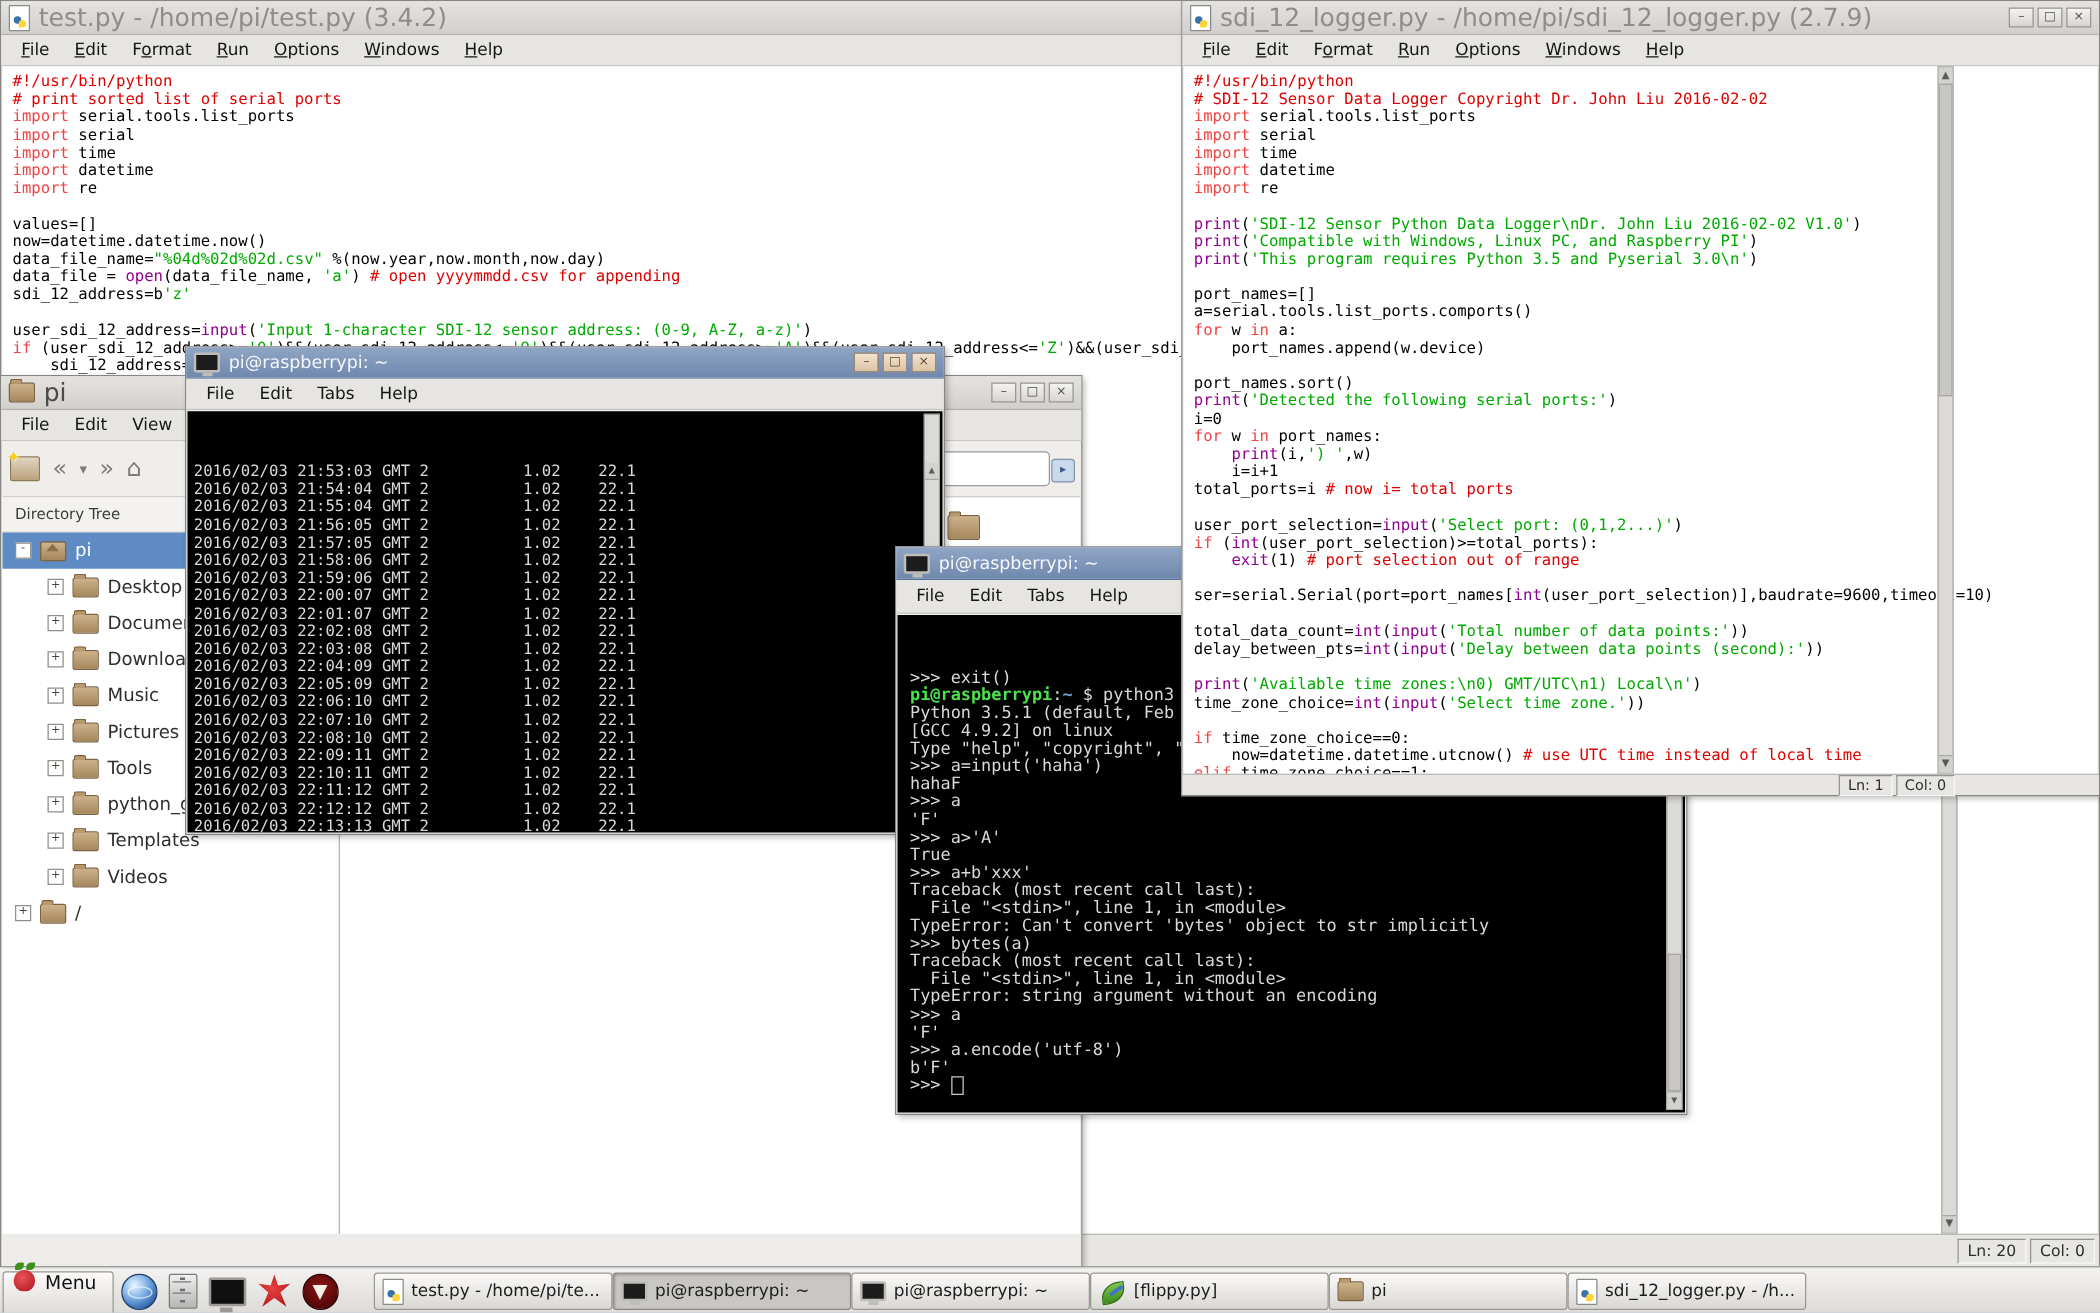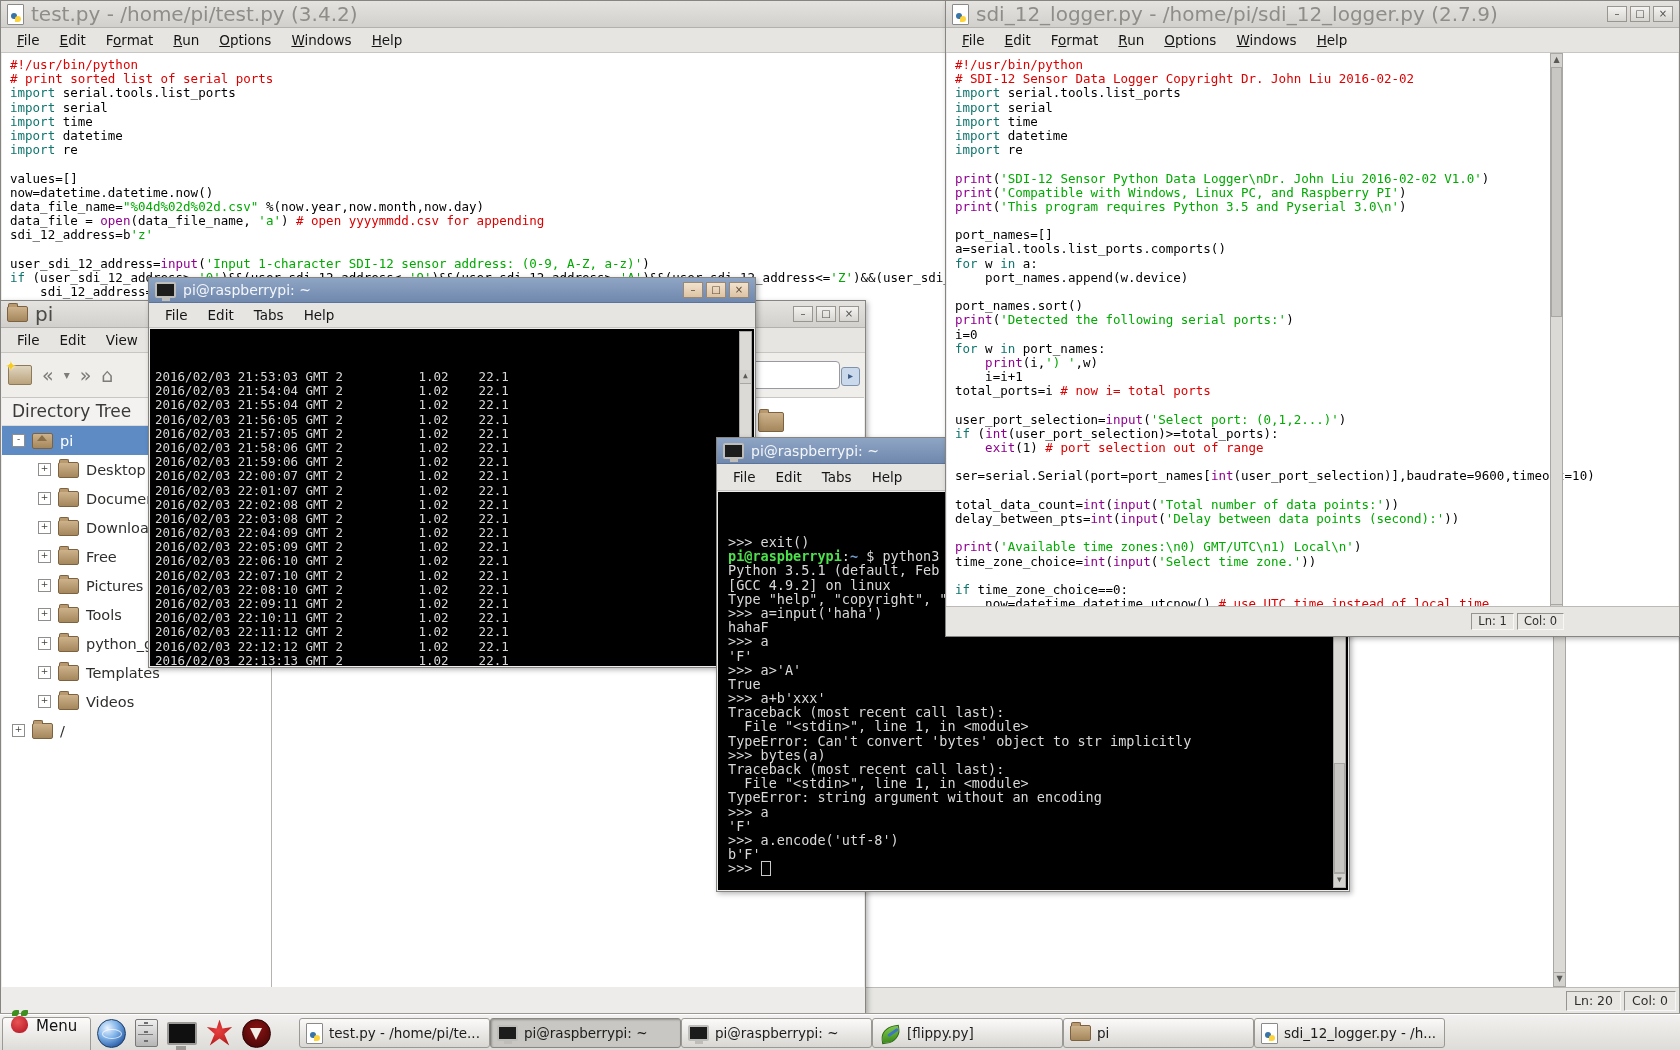--- a/index.html
+++ b/index.html
@@ -21,21 +21,21 @@
   
   .menubar{height:25px;background:#E6E5E2;border-bottom:1px solid #c8c6c2;display:flex;align-items:center;
            padding-left:6px;font-size:13.5px;color:#151515;box-sizing:border-box}
   .mi{padding:0 10px;white-space:nowrap}
   .ul{text-decoration:underline}
   
   .editor-body{position:absolute;left:1px;right:1px;background:#fff;overflow:hidden}
   .code{padding:5px 0 0 8px;font-family:"DejaVu Sans Mono","Liberation Mono",monospace;
         font-size:12.5px;line-height:14.2px;white-space:pre}
   .cl{height:14.2px}
-  .tk{color:#0f766e}.ts{color:#00AA00}.tc{color:#DD0000}.tb{color:#900090}.tn{color:#000}
+  .tk{color:#ef4444}.ts{color:#00AA00}.tc{color:#DD0000}.tb{color:#900090}.tn{color:#000}
   .statusbar{position:absolute;left:0;right:0;bottom:0;background:#E7E6E2;border-top:1px solid #bcbab6;
              display:flex;align-items:center;justify-content:flex-end;box-sizing:border-box;color:#2e2e2e}
   .sbox{border:1px solid;border-color:#96948f #f8f7f5 #f8f7f5 #96948f;padding:1px 7px 2px;margin-right:3px;white-space:nowrap}
   
   .vscroll{position:absolute;width:13px;background:#DCDAD6;border:1px solid #A9A7A3;box-sizing:border-box}
   .varr{position:absolute;left:0;right:0;height:13px;background:#D4D2CE;border-bottom:1px solid #A9A7A3;
         font-size:8px;line-height:12px;text-align:center;color:#5a5a58}
   .varr.b{bottom:0;border-bottom:none;border-top:1px solid #A9A7A3}
   .vthumb{position:absolute;left:0;right:0;background:#C9C7C3;border:1px solid #A9A7A3;box-sizing:border-box}
   
@@ -51,21 +51,21 @@
   .toolbar{position:absolute;left:1px;right:1px;top:52px;height:45px;background:#EFEEEB;border-bottom:1px solid #c8c6c2;
            display:flex;align-items:center;padding:0 6px;gap:10px;box-sizing:border-box}
   .tglyph{font-size:19px;color:#7E7C77;line-height:20px}
   .tglyph.small{font-size:12px}
   .path-entry{position:absolute;left:158px;right:24px;top:8px;height:28px;border:1px solid #9a98a0;border-radius:4px;
               background:#fff;box-sizing:border-box}
   .go-btn{position:absolute;right:4px;top:14px;width:17px;height:17px;background:#CBD9EC;border:1px solid #7f92ac;
           border-radius:3px;color:#3c5a85;font-size:10px;line-height:15px;text-align:center}
   .sidepane{position:absolute;left:1px;top:97px;width:270px;bottom:26px;background:#fff;border-right:1px solid #b5b3af;box-sizing:border-box}
   .mainpane{position:absolute;left:271px;right:1px;top:97px;bottom:26px;background:#fff}
-  .sp-header{height:27px;line-height:27px;padding-left:10px;font-size:17px;color:#3a3a38;background:#F3F2F0;border-bottom:1px solid #dddbd7}
+  .sp-header{height:27px;line-height:27px;padding-left:10px;font-size:12px;color:#3a3a38;background:#F3F2F0;border-bottom:1px solid #dddbd7}
   .tree-row{height:29px;display:flex;align-items:center;font-size:14.5px;color:#2e2e2c;padding-left:10px;box-sizing:border-box}
   .tree-row.sel{background:#5E8BC4;color:#fff}
   .tree-row .lab{margin-left:7px;white-space:nowrap}
   .tree-row.child{padding-left:36px}
   .exp{width:11px;height:11px;border:1px solid #908e8a;background:#fff;color:#45443f;font-size:9px;line-height:9px;
        text-align:center;margin-right:7px;flex:none}
   
   .ic{display:inline-block;position:relative;flex:none}
   .ic-folder{width:19px;height:14px;background:linear-gradient(#CDB28B,#A5875C);border:1px solid #7c6240;border-radius:2px}
   .ic-folder::before{content:"";position:absolute;top:-4px;left:0;width:8px;height:3px;background:#B99A6E;
@@ -203,21 +203,21 @@
           <span class="lab">Documents</span>
         </div>
         <div class="tree-row child">
           <span class="exp">+</span>
           <span class="ic ic-folder"></span>
           <span class="lab">Downloads</span>
         </div>
         <div class="tree-row child">
           <span class="exp">+</span>
           <span class="ic ic-folder"></span>
-          <span class="lab">Free</span>
+          <span class="lab">Music</span>
         </div>
         <div class="tree-row child">
           <span class="exp">+</span>
           <span class="ic ic-folder"></span>
           <span class="lab">Pictures</span>
         </div>
         <div class="tree-row child">
           <span class="exp">+</span>
           <span class="ic ic-folder"></span>
           <span class="lab">Tools</span>
@@ -322,21 +322,21 @@
       <span class="mi"><span class="ul">H</span>elp</span>
     </div>
   <div class="editor-body" style="top:52px;bottom:17px">
     <div class="code"><div class="cl"><span class="tc">#!/usr/bin/python</span></div><div class="cl"><span class="tc"># SDI-12 Sensor Data Logger Copyright Dr. John Liu 2016-02-02</span></div><div class="cl"><span class="tk">import</span><span class="tn"> serial.tools.list_ports</span></div><div class="cl"><span class="tk">import</span><span class="tn"> serial</span></div><div class="cl"><span class="tk">import</span><span class="tn"> time</span></div><div class="cl"><span class="tk">import</span><span class="tn"> datetime</span></div><div class="cl"><span class="tk">import</span><span class="tn"> re</span></div><div class="cl">&nbsp;</div><div class="cl"><span class="tb">print</span><span class="tn">(</span><span class="ts">'SDI-12 Sensor Python Data Logger\nDr. John Liu 2016-02-02 V1.0'</span><span class="tn">)</span></div><div class="cl"><span class="tb">print</span><span class="tn">(</span><span class="ts">'Compatible with Windows, Linux PC, and Raspberry PI'</span><span class="tn">)</span></div><div class="cl"><span class="tb">print</span><span class="tn">(</span><span class="ts">'This program requires Python 3.5 and Pyserial 3.0\n'</span><span class="tn">)</span></div><div class="cl">&nbsp;</div><div class="cl"><span class="tn">port_names=[]</span></div><div class="cl"><span class="tn">a=serial.tools.list_ports.comports()</span></div><div class="cl"><span class="tk">for</span><span class="tn"> w </span><span class="tk">in</span><span class="tn"> a:</span></div><div class="cl"><span class="tn">    port_names.append(w.device)</span></div><div class="cl">&nbsp;</div><div class="cl"><span class="tn">port_names.sort()</span></div><div class="cl"><span class="tb">print</span><span class="tn">(</span><span class="ts">'Detected the following serial ports:'</span><span class="tn">)</span></div><div class="cl"><span class="tn">i=0</span></div><div class="cl"><span class="tk">for</span><span class="tn"> w </span><span class="tk">in</span><span class="tn"> port_names:</span></div><div class="cl"><span class="tn">    </span><span class="tb">print</span><span class="tn">(i,</span><span class="ts">') '</span><span class="tn">,w)</span></div><div class="cl"><span class="tn">    i=i+1</span></div><div class="cl"><span class="tn">total_ports=i </span><span class="tc"># now i= total ports</span></div><div class="cl">&nbsp;</div><div class="cl"><span class="tn">user_port_selection=</span><span class="tb">input</span><span class="tn">(</span><span class="ts">'Select port: (0,1,2...)'</span><span class="tn">)</span></div><div class="cl"><span class="tk">if</span><span class="tn"> (</span><span class="tb">int</span><span class="tn">(user_port_selection)&gt;=total_ports):</span></div><div class="cl"><span class="tn">    </span><span class="tb">exit</span><span class="tn">(1) </span><span class="tc"># port selection out of range</span></div><div class="cl">&nbsp;</div><div class="cl"><span class="tn">ser=serial.Serial(port=port_names[</span><span class="tb">int</span><span class="tn">(user_port_selection)],baudrate=9600,timeout=10)</span></div><div class="cl">&nbsp;</div><div class="cl"><span class="tn">total_data_count=</span><span class="tb">int</span><span class="tn">(</span><span class="tb">input</span><span class="tn">(</span><span class="ts">'Total number of data points:'</span><span class="tn">))</span></div><div class="cl"><span class="tn">delay_between_pts=</span><span class="tb">int</span><span class="tn">(</span><span class="tb">input</span><span class="tn">(</span><span class="ts">'Delay between data points (second):'</span><span class="tn">))</span></div><div class="cl">&nbsp;</div><div class="cl"><span class="tb">print</span><span class="tn">(</span><span class="ts">'Available time zones:\n0) GMT/UTC\n1) Local\n'</span><span class="tn">)</span></div><div class="cl"><span class="tn">time_zone_choice=</span><span class="tb">int</span><span class="tn">(</span><span class="tb">input</span><span class="tn">(</span><span class="ts">'Select time zone.'</span><span class="tn">))</span></div><div class="cl">&nbsp;</div><div class="cl"><span class="tk">if</span><span class="tn"> time_zone_choice==0:</span></div><div class="cl"><span class="tn">    now=datetime.datetime.utcnow() </span><span class="tc"># use UTC time instead of local time</span></div><div class="cl"><span class="tk">elif</span><span class="tn"> time_zone_choice==1:</span></div></div>
   </div>
   <div class="vscroll" style="right:116px;top:52px;bottom:17px">
     <div class="varr">▲</div>
     <div class="vthumb" style="top:13px;height:250px"></div>
     <div class="varr b">▼</div>
   </div>
-  <div class="statusbar" style="height:30px;font-size:11.5px;padding-right:112px">
+  <div class="statusbar" style="height:17px;font-size:11.5px;padding-right:112px">
     <div class="sbox" style="padding:0 6px 1px">Ln: 1</div>
     <div class="sbox" style="padding:0 6px 1px">Col: 0</div>
   </div>
 </div>
 
 <div class="taskbar" style="z-index:10">
   <div class="menu-btn">
     <span class="ic ic-raspberry"></span>
     <span class="lab">Menu</span>
   </div>

